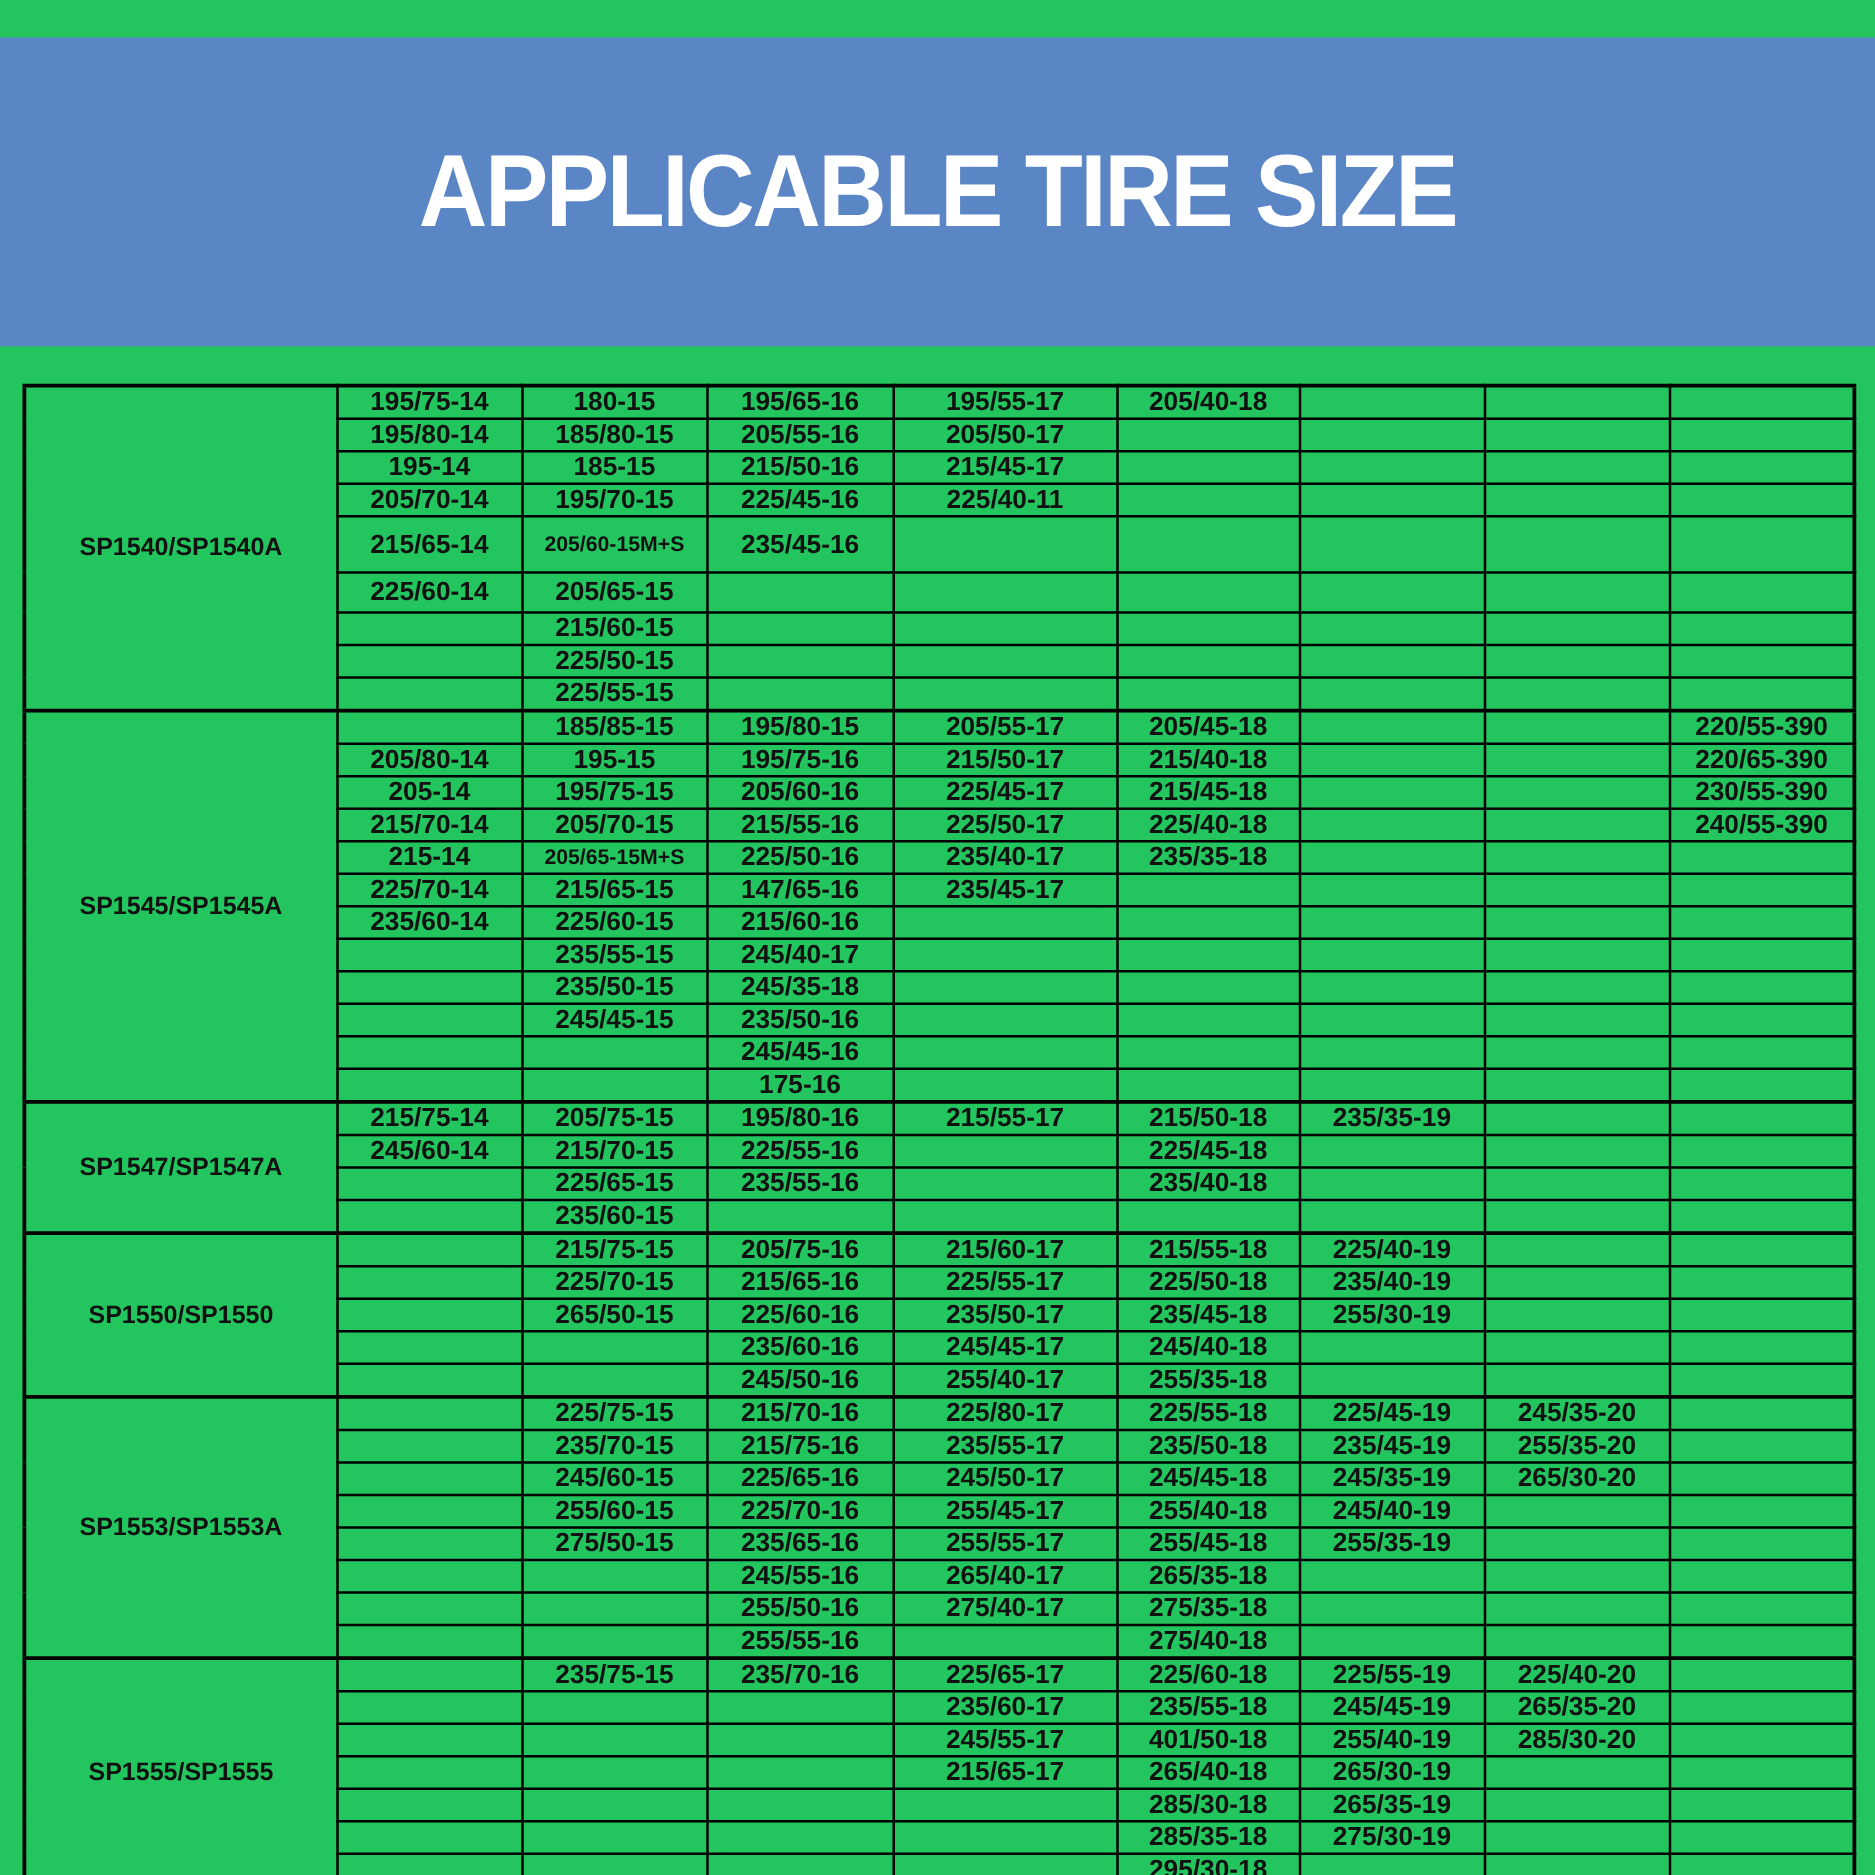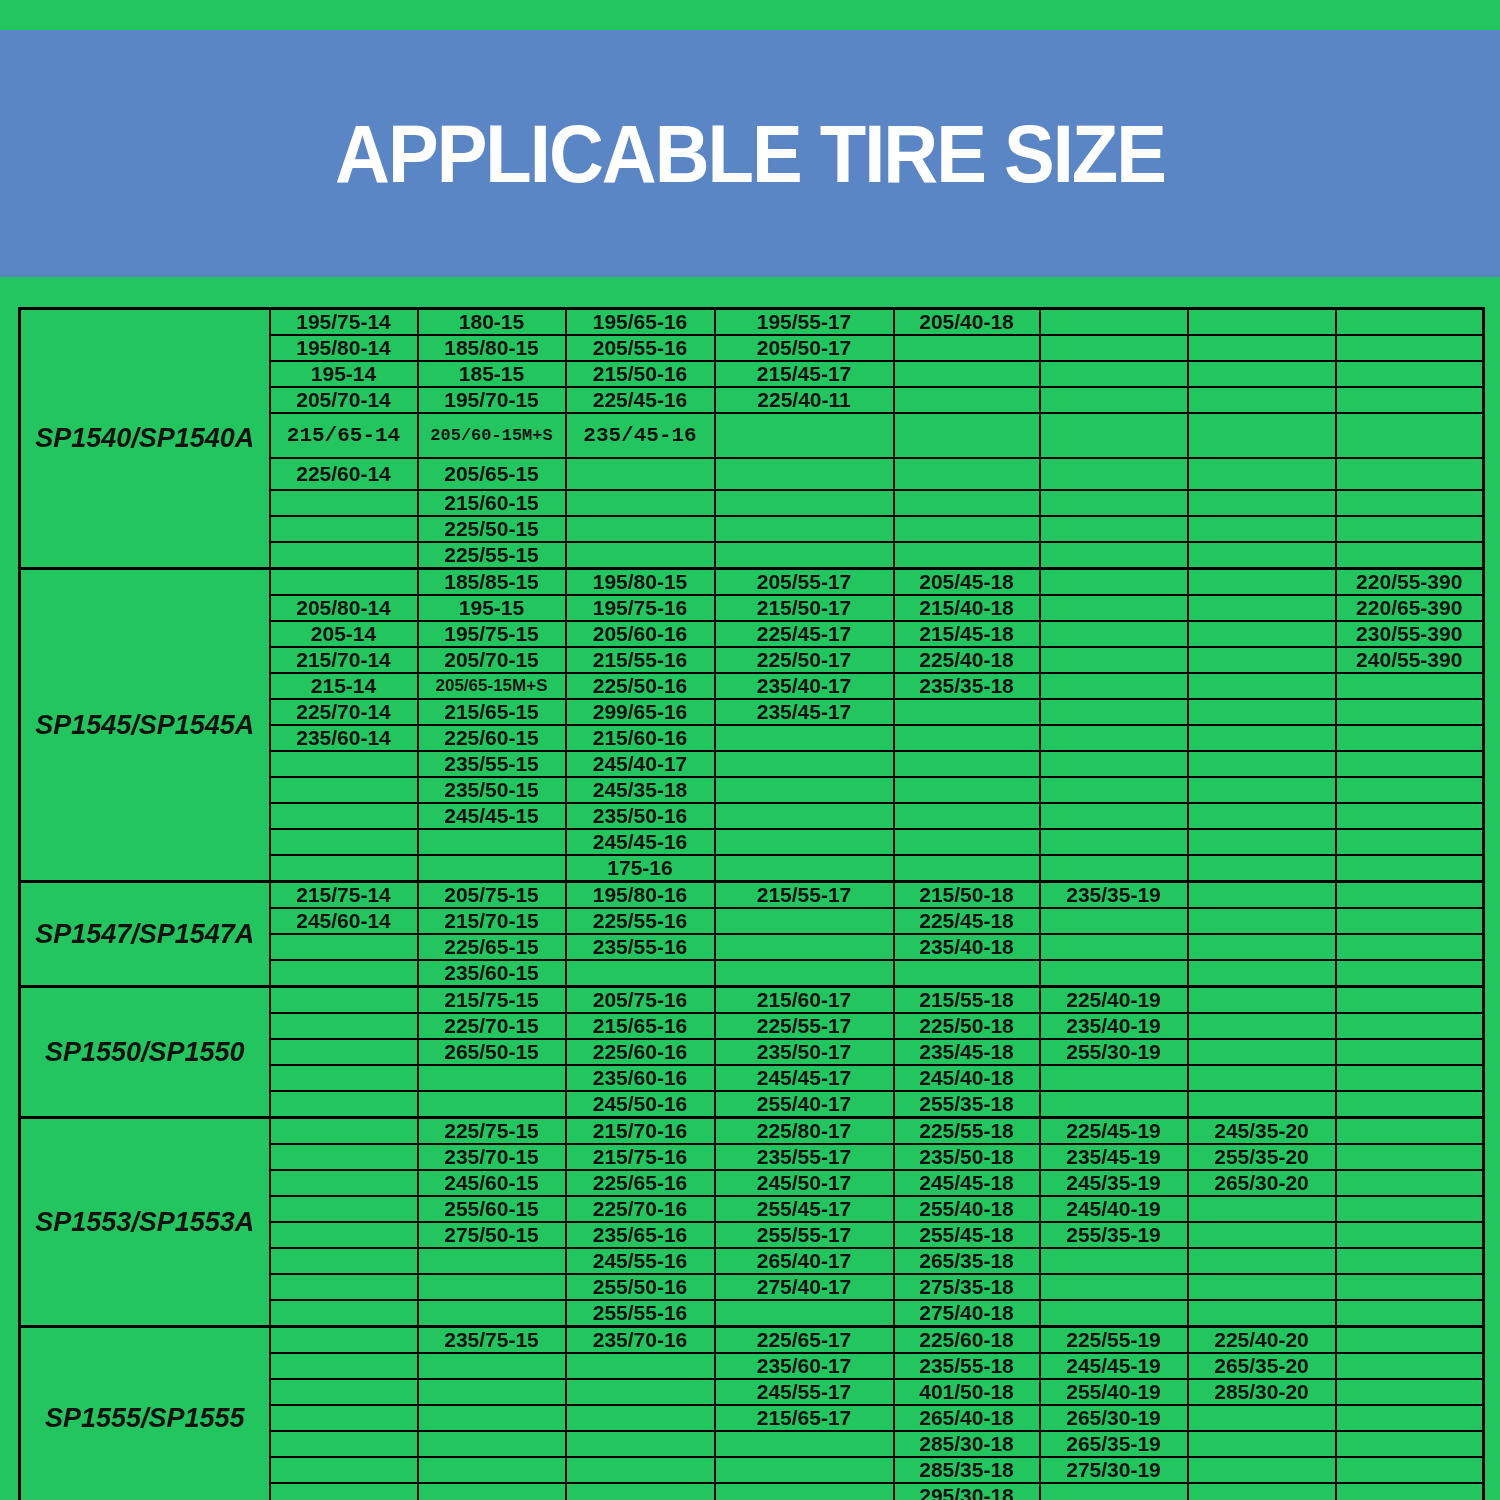--- a/index.html
+++ b/index.html
@@ -49,33 +49,32 @@
   table.tire-table td {
     border: 2px solid #000000;
     padding: 0 2px;
     text-align: center;
     vertical-align: middle;
     color: #111111;
     overflow: hidden;
     white-space: nowrap;
   }
   table.tire-table th {
-    font-size: 27px;
+    font-size: 20px;
     font-weight: 700;
-    font-style: italic;
   }
   table.tire-table td {
     font-size: 21px;
     font-weight: 700;
   }
   table.tire-table td.ms {
     font-size: 17px;
   }
   .section-1 tr { height: 25px; }
-  .section-1 tr:nth-child(5) { height: 45px; font-family: Liberation Mono, monospace; }
+  .section-1 tr:nth-child(5) { height: 45px; }
   .section-1 tr:nth-child(6) { height: 32px; }
   .section-2 tr { height: 25px; }
   .section-3 tr { height: 26px; }
   .section-4 tr { height: 26px; }
   .section-5 tr { height: 25px; }
   .section-6 tr { height: 25px; }
 </style>
 </head>
 <body>
 
@@ -240,21 +239,21 @@
             <td>225/50-16</td>
             <td>235/40-17</td>
             <td>235/35-18</td>
             <td></td>
             <td></td>
             <td></td>
           </tr>
           <tr>
             <td>225/70-14</td>
             <td>215/65-15</td>
-            <td>299/65-16</td>
+            <td>147/65-16</td>
             <td>235/45-17</td>
             <td></td>
             <td></td>
             <td></td>
             <td></td>
           </tr>
           <tr>
             <td>235/60-14</td>
             <td>225/60-15</td>
             <td>215/60-16</td>

